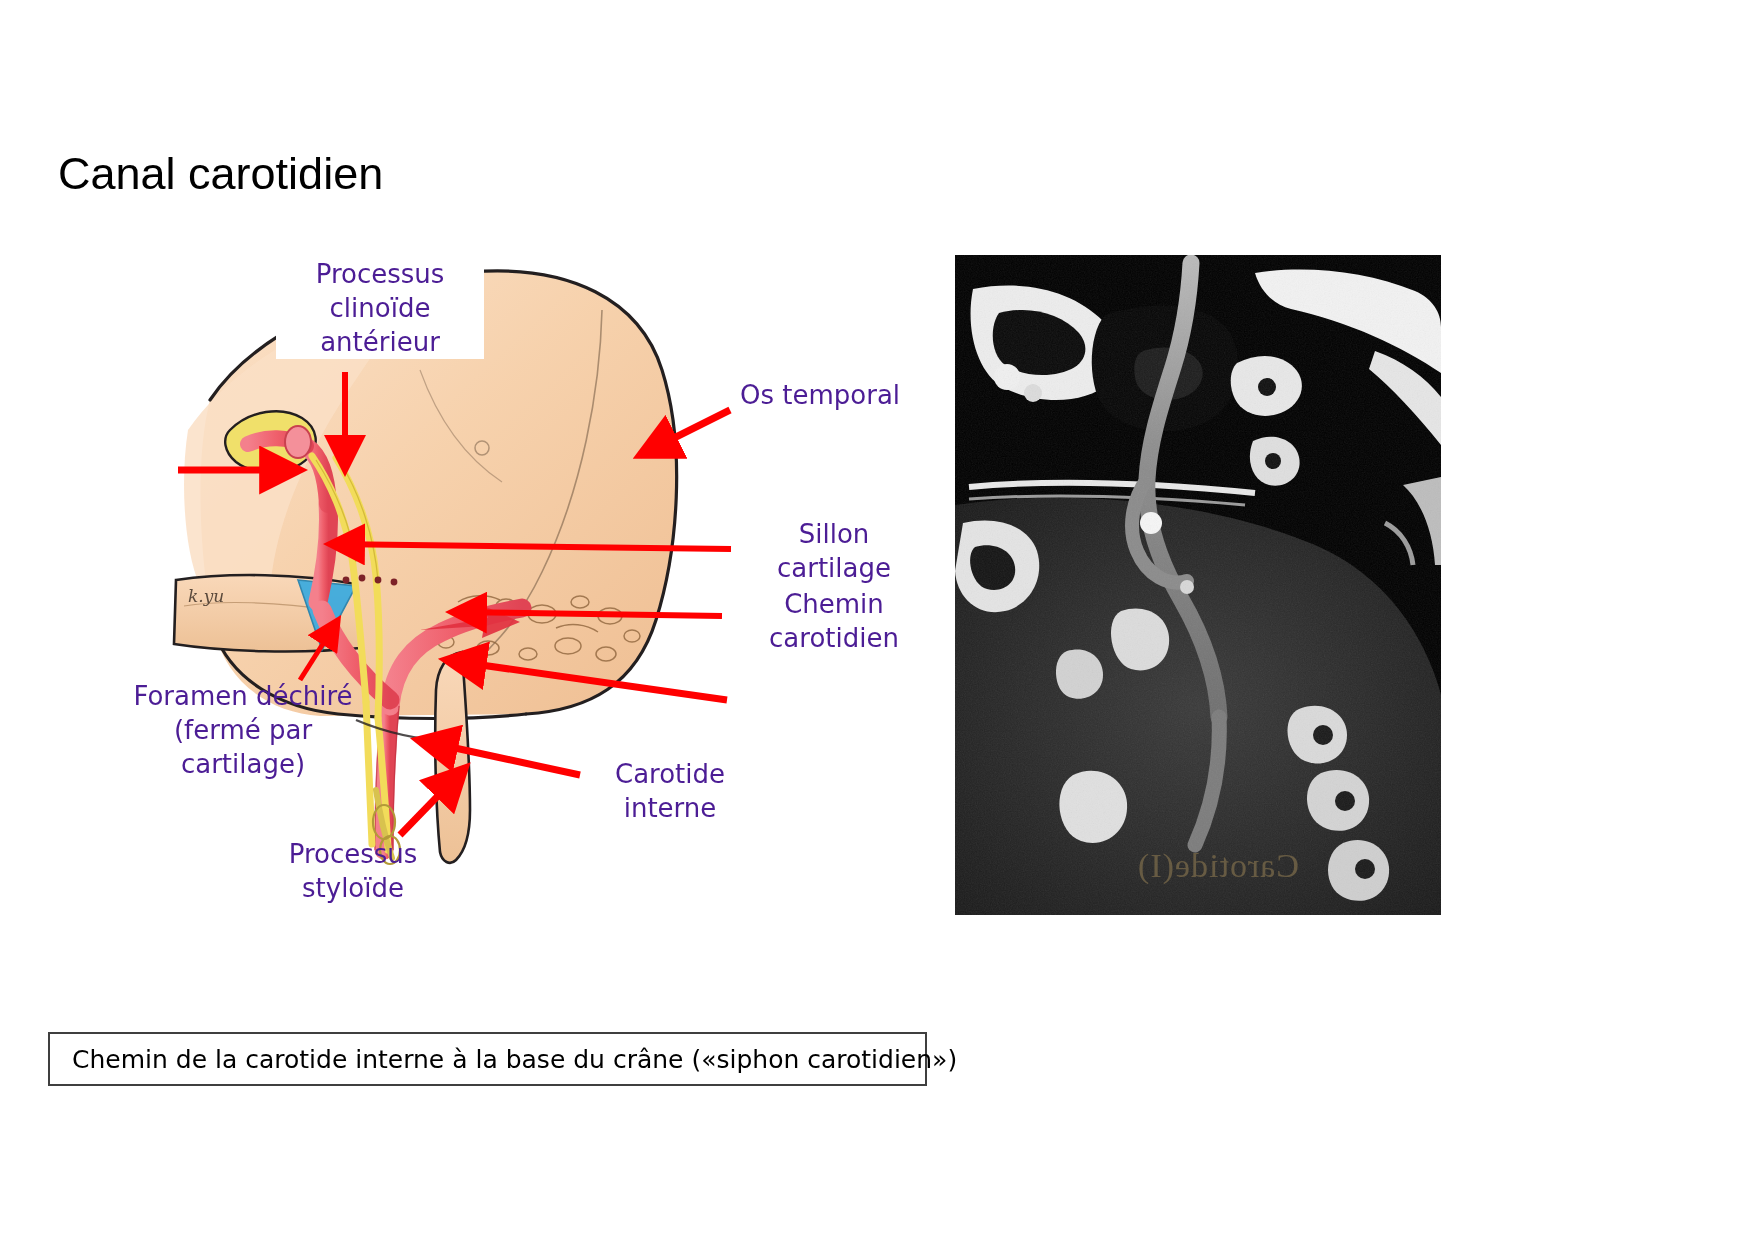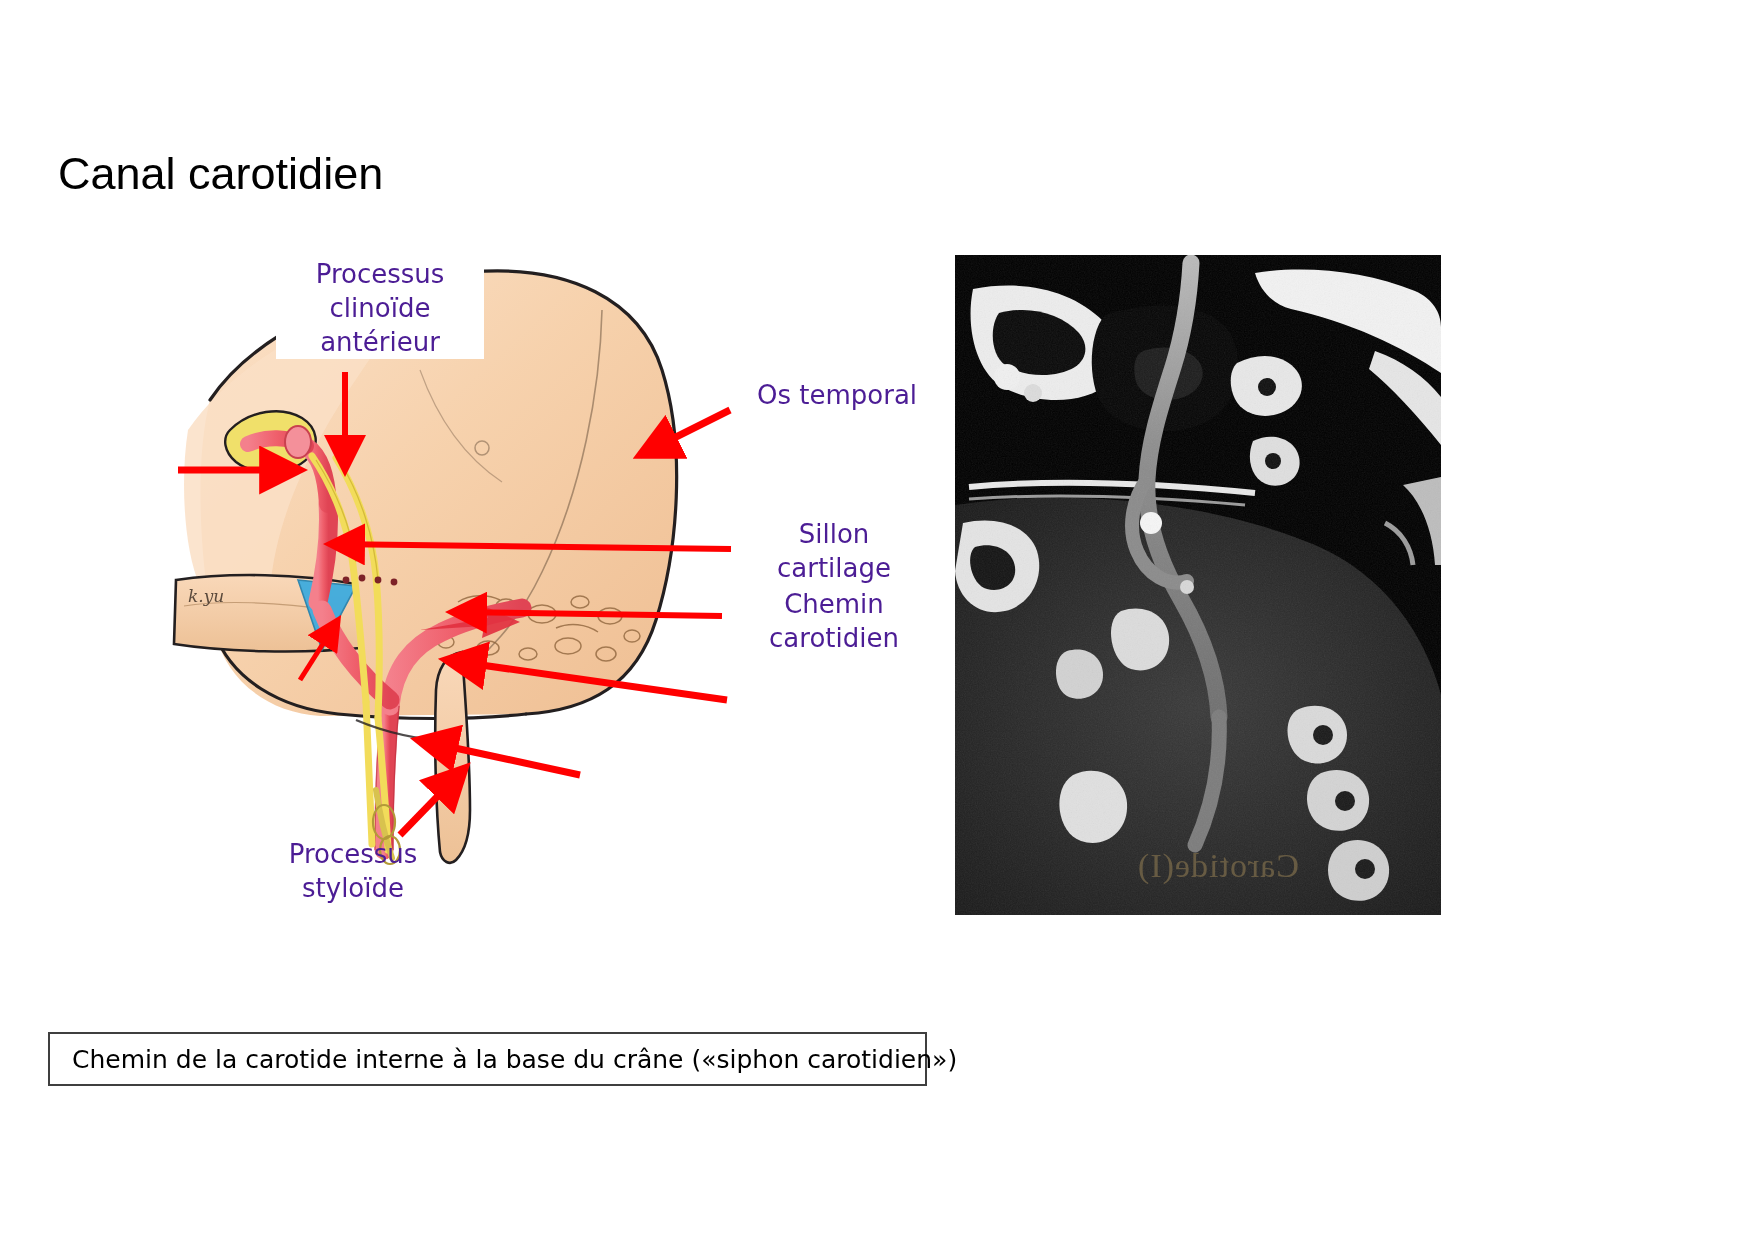--- a/index.html
+++ b/index.html
@@ -351,30 +351,35 @@
     <line x1="300" y1="680" x2="338" y2="620" stroke="#ff0000" stroke-width="5" marker-end="url(#arrowHead)"></line>
 
     <line x1="400" y1="835" x2="465" y2="768" stroke="#ff0000" stroke-width="7" marker-end="url(#arrowHead)"></line>
   </svg>
 
   <div class="label op-box" style="left:276px; top:258px; width:208px;">Processus
 clinoïde
 antérieur</div>
 
 
-  <div class="label" style="left:740px; top:379px; width:200px; text-align:left;margin-left:17px;">Os temporal</div>
+  <div class="label" style="left:740px; top:379px; width:200px; text-align:left;">Os temporal</div>
 
   <div class="label" style="left:742px; top:518px; width:184px;">Sillon
 cartilage</div>
 
   <div class="label" style="left:742px; top:588px; width:184px;">Chemin
 carotidien</div>
 
 
-
+  <div class="label" style="left:588px; top:758px; width:164px;">Carotide
+interne</div>
+
+  <div class="label" style="left:128px; top:680px; width:230px;">Foramen déchiré
+(fermé par
+cartilage)</div>
 
   <div class="label" style="left:268px; top:838px; width:170px;">Processus
 styloïde</div>
 
   <div class="caption-box">
     <span class="caption-text">Chemin de la carotide interne à la base du crâne («siphon carotidien»)</span>
   </div>
 
 </div>
 

